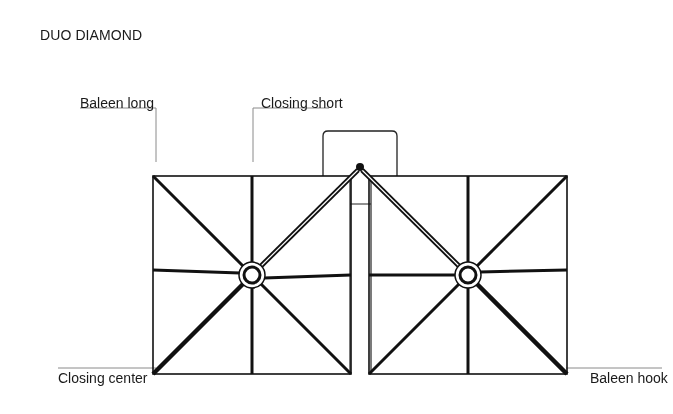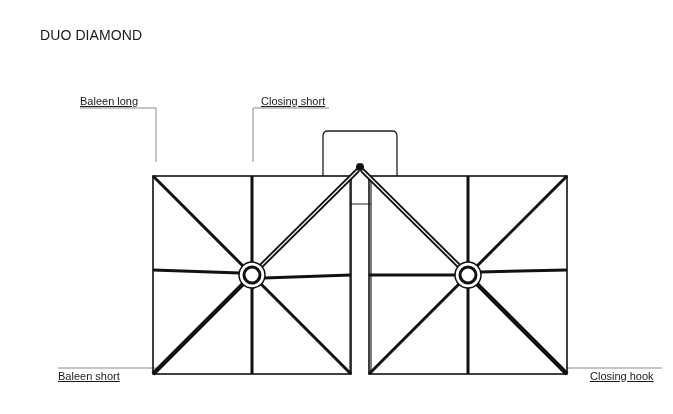--- a/index.html
+++ b/index.html
@@ -1,19 +1,19 @@
 <!DOCTYPE html>
 <html><head>
 <meta charset="utf-8">
 <style>
   html, body { margin: 0; padding: 0; background: #ffffff; }
   body { width: 673px; height: 414px; position: relative; overflow: hidden;
          font-family: "Liberation Sans", "DejaVu Sans", sans-serif; color: #1a1a1a; }
   .title { position: absolute; left: 4px; top: 27px; font-size: 14px; letter-spacing: 0.1px; margin-left: 36px; }
-  .label { position: absolute; font-size: 11px; white-space: nowrap; text-decoration: underline; }
+  .label { position: absolute; font-size: 14px; white-space: nowrap; }
   #diagram { position: absolute; left: 0; top: 0; }
 </style>
 </head>
 <body>
 
 <div class="title">DUO DIAMOND</div>
 
 <svg id="diagram" width="673" height="414" viewBox="0 0 673 414">
 
   <g stroke="#8a8a8a" stroke-width="1" fill="none">
@@ -65,14 +65,14 @@
   <g>
     <circle cx="468" cy="275" r="13" fill="#fff" stroke="#111" stroke-width="1.5"></circle>
     <circle cx="468" cy="275" r="8" fill="#fff" stroke="#111" stroke-width="3"></circle>
   </g>
 
   <circle cx="360" cy="167" r="4" fill="#111"></circle>
 </svg>
 
 <div class="label" style="left:80px; top:95px;">Baleen long</div>
 <div class="label" style="left:261px; top:95px;">Closing short</div>
-<div class="label" style="left:58px; top:370px;">Baleen short</div>
-<div class="label" style="left:590px; top:370px;">Closing hook</div>
+<div class="label" style="left:58px; top:370px;">Closing center</div>
+<div class="label" style="left:590px; top:370px;">Baleen hook</div>
 
 </body></html>

